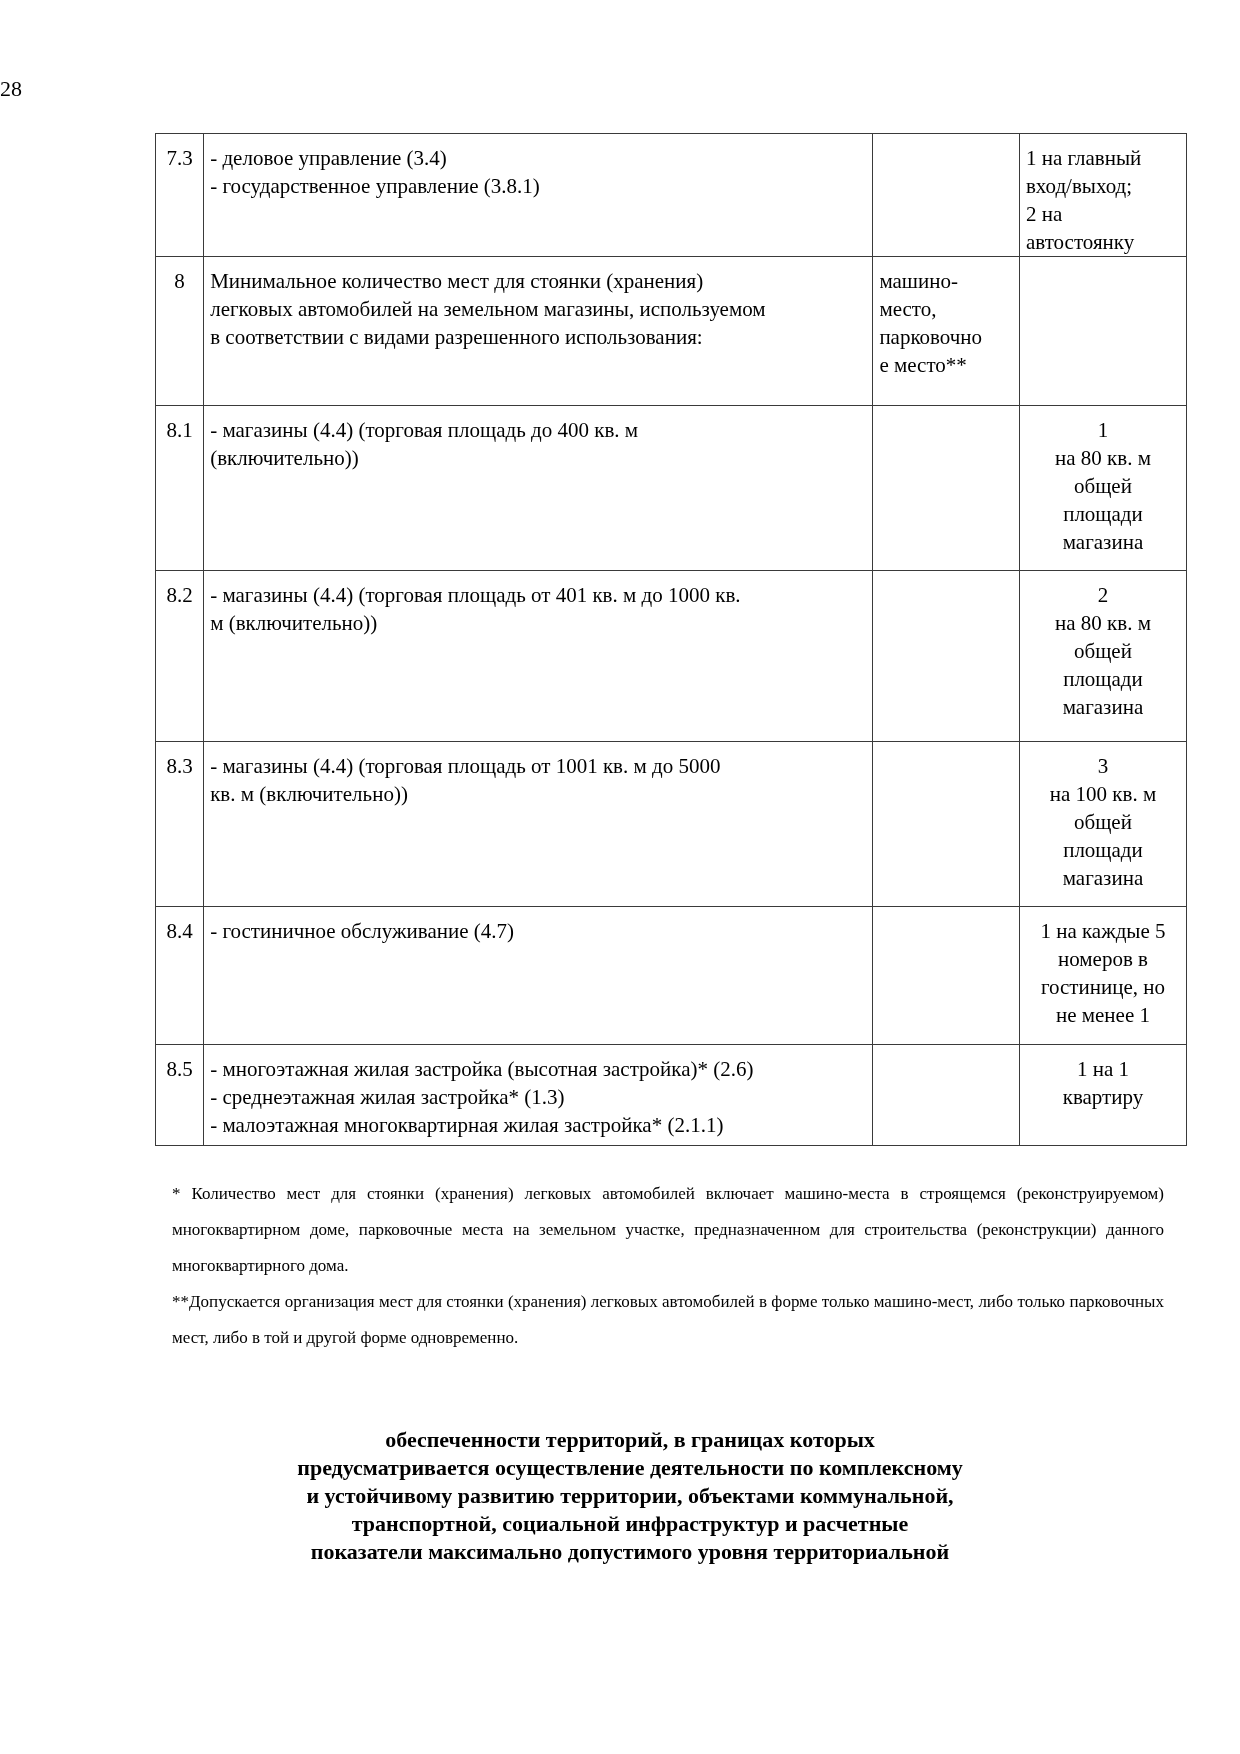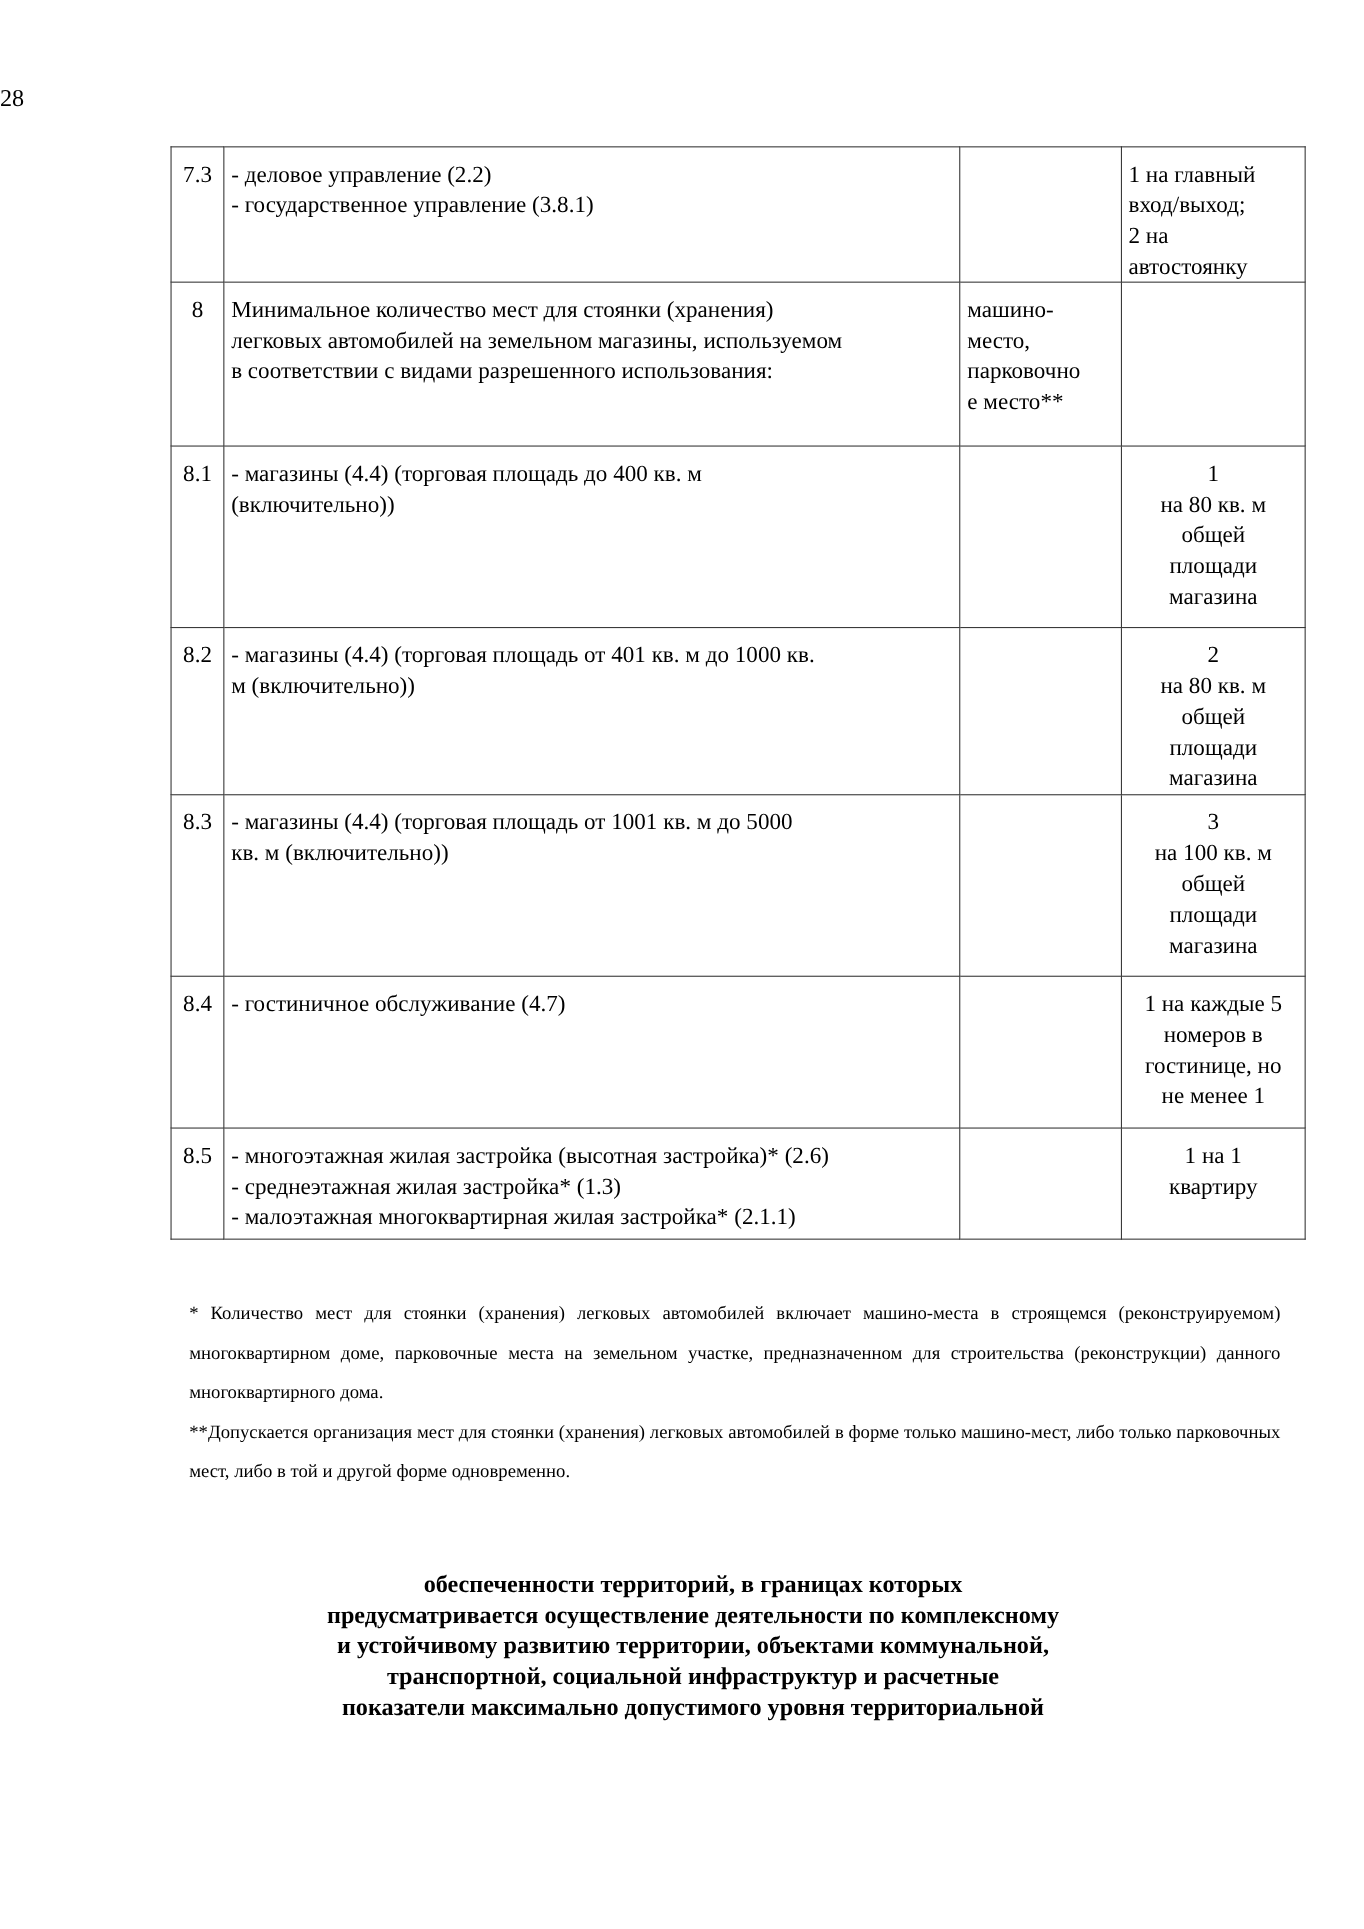--- a/index.html
+++ b/index.html
@@ -44,21 +44,21 @@
 <body>
 
 <div class="page-number">28</div>
 
 <table class="norms">
   <tbody>
 
     <tr style="height:121px">
       <td class="num">7.3</td>
       <td class="desc">
-        <span class="line">- деловое управление (2.2)</span>
+        <span class="line">- деловое управление (3.4)</span>
         <span class="line">- государственное управление (3.8.1)</span>
       </td>
       <td class="unit"></td>
       <td class="value">
         <span class="line">1 на главный</span>
         <span class="line">вход/выход;</span>
         <span class="line">2 на</span>
         <span class="line">автостоянку</span>
       </td>
     </tr>
@@ -88,21 +88,21 @@
       <td class="unit"></td>
       <td class="value center">
         <span class="line">1</span>
         <span class="line">на 80 кв. м</span>
         <span class="line">общей</span>
         <span class="line">площади</span>
         <span class="line">магазина</span>
       </td>
     </tr>
 
-    <tr style="height:152px">
+    <tr style="height:171px">
       <td class="num">8.2</td>
       <td class="desc">
         <span class="line">- магазины (4.4)  (торговая площадь от 401 кв. м до 1000 кв.</span>
         <span class="line">м (включительно))</span>
       </td>
       <td class="unit"></td>
       <td class="value center">
         <span class="line">2</span>
         <span class="line">на 80 кв. м</span>
         <span class="line">общей</span>

